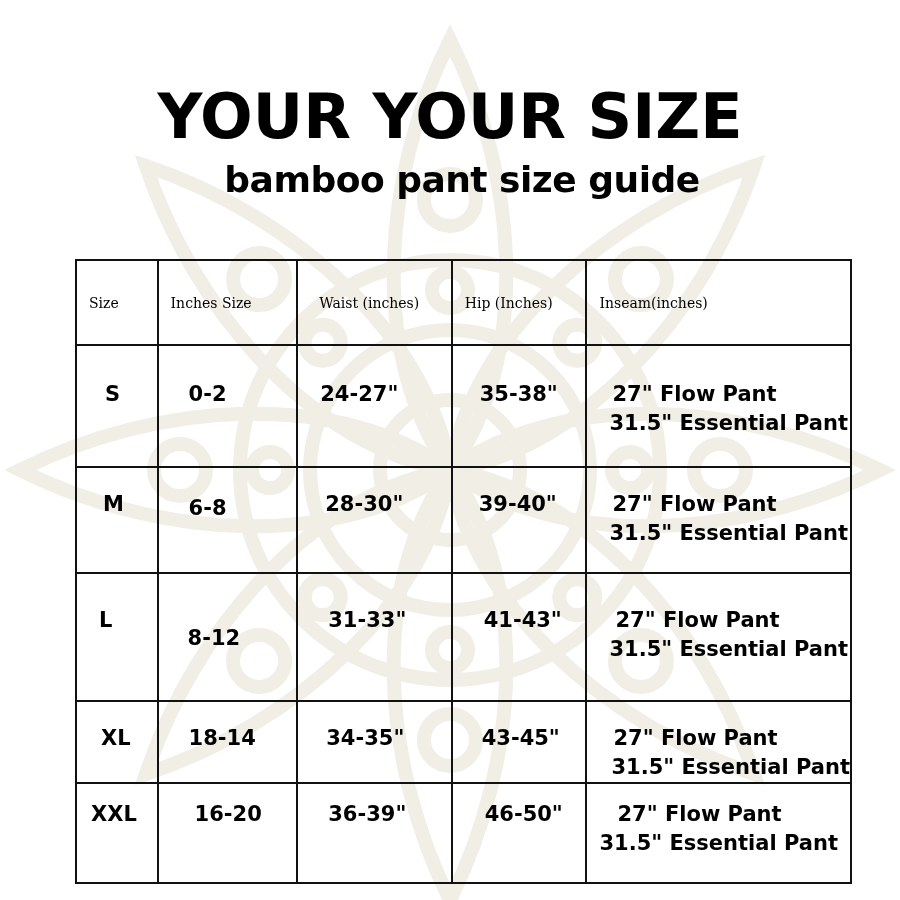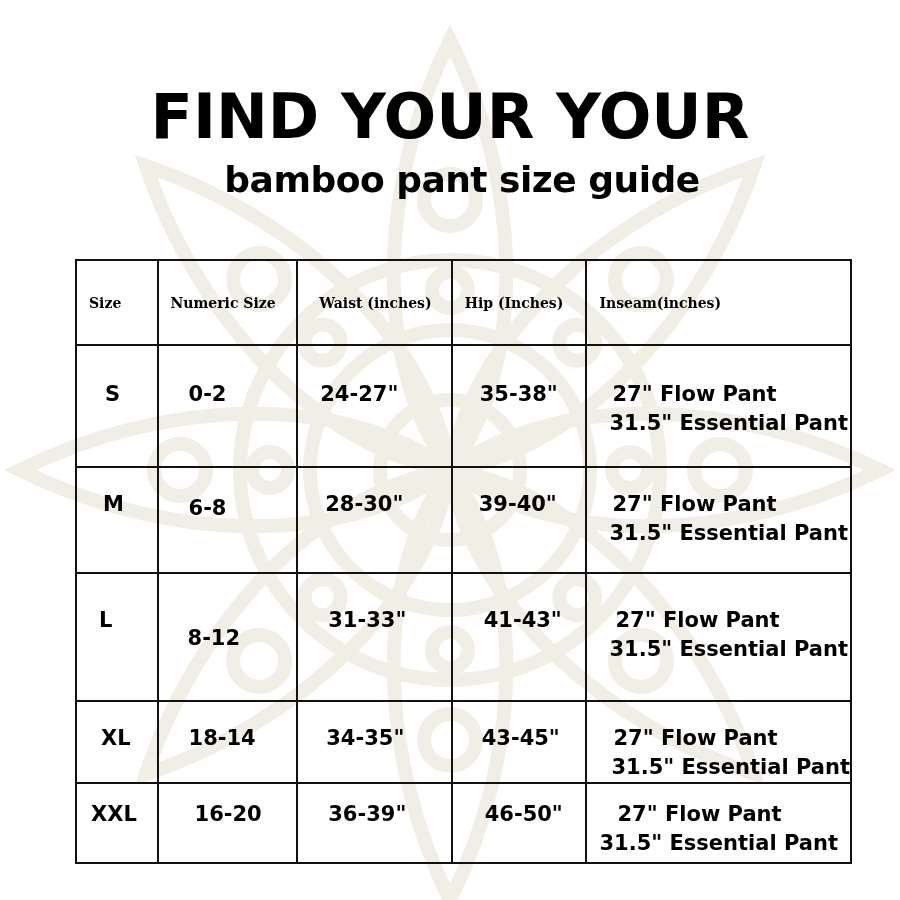--- a/index.html
+++ b/index.html
@@ -34,21 +34,21 @@
     }
     table.size-table th, table.size-table td {
       border: 2px solid #111;
       padding: 0;
       vertical-align: top;
     }
     table.size-table th {
       font-family: "DejaVu Serif", serif; font-weight: normal; font-size: 14px;
       height: 83px; text-align: left; vertical-align: middle;
     }
-    table.size-table th span { display: block; padding-left: 12px; font-weight: bold; }
+    table.size-table th span { display: block; padding-left: 12px; }
     table.size-table td {
       font-weight: bold; font-size: 21px; line-height: 29px;
       font-family: "DejaVu Sans", sans-serif;
     }
     .cell { display: block; padding-top: 34px; }
     .inseam-line { display: block; white-space: nowrap; }
   </style>
 </head>
 <body>
 
@@ -66,38 +66,38 @@
     <use href="#petal" transform="rotate(90 450 470)"></use>
     <use href="#petal" transform="rotate(135 450 470)"></use>
     <use href="#petal" transform="rotate(180 450 470)"></use>
     <use href="#petal" transform="rotate(225 450 470)"></use>
     <use href="#petal" transform="rotate(270 450 470)"></use>
     <use href="#petal" transform="rotate(315 450 470)"></use>
   </g>
 </svg>
 
 <div class="content">
-  <div class="title">FIND YOUR YOUR</div>
+  <div class="title">YOUR YOUR SIZE</div>
   <div class="subtitle">bamboo pant size guide</div>
 
   <table class="size-table">
     <colgroup>
       <col style="width:82px">
         <col style="width:141px">
         <col style="width:156px">
         <col style="width:136px">
         <col style="width:262px">
     </colgroup>
     <thead>
       <tr>
         <th>
             <span>Size</span>
           </th>
         <th>
-            <span>Numeric Size</span>
+            <span>Inches Size</span>
           </th>
         <th>
             <span style="padding-left:21px">Waist (inches)</span>
           </th>
         <th>
             <span style="">Hip (Inches)</span>
           </th>
         <th>
             <span style="">Inseam(inches)</span>
           </th>
@@ -177,21 +177,21 @@
         <td>
             <span class="cell" style="padding-top:22px;padding-left:29px">43-45"</span>
           </td>
         <td>
             <span class="cell" style="padding-top:22px;padding-left:24px">
           <span class="inseam-line" style="padding-left:2px">27" Flow Pant</span>
           <span class="inseam-line">31.5" Essential Pant</span>
             </span>
           </td>
       </tr>
-      <tr style="height:80px">
+      <tr style="height:100px">
         <td>
             <span class="cell" style="padding-top:16px;padding-left:14px">XXL</span>
           </td>
         <td>
             <span class="cell" style="padding-top:16px;padding-left:36px">16-20</span>
           </td>
         <td>
             <span class="cell" style="padding-top:16px;padding-left:30px">36-39"</span>
           </td>
         <td>

